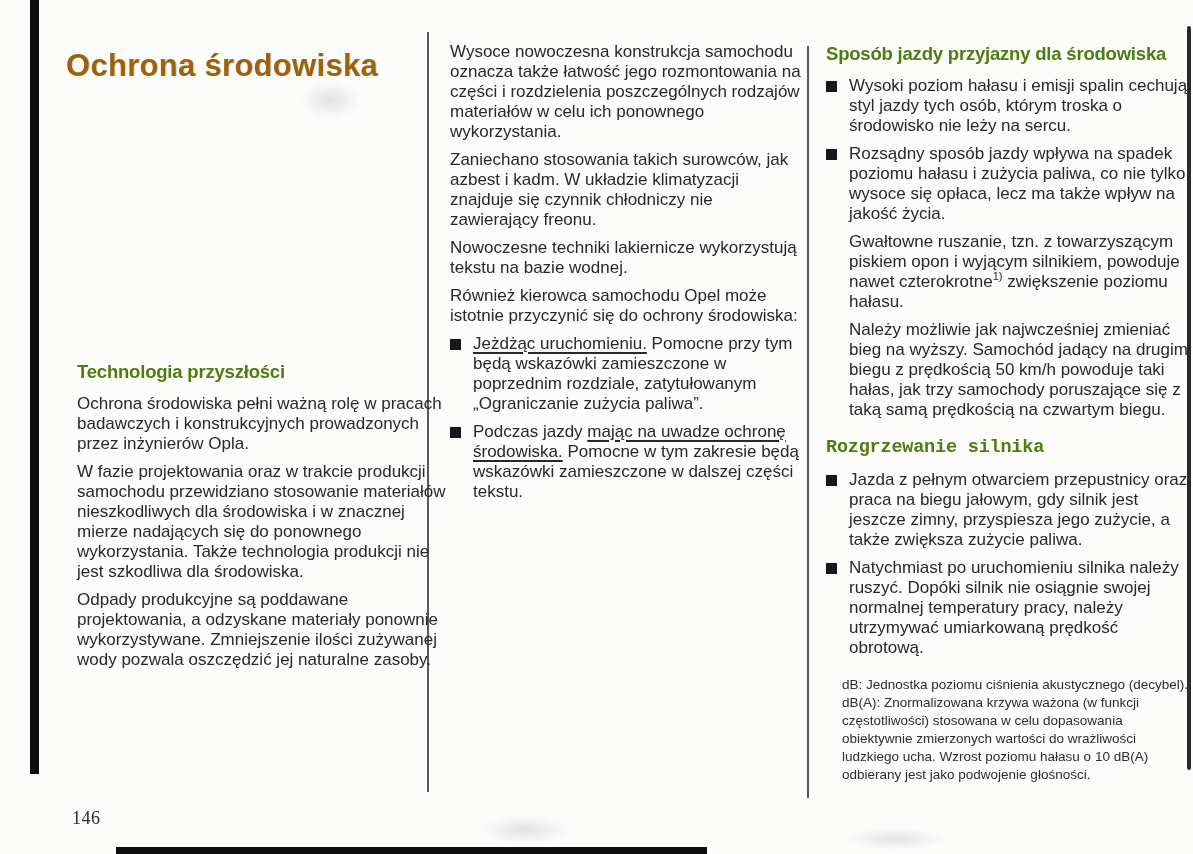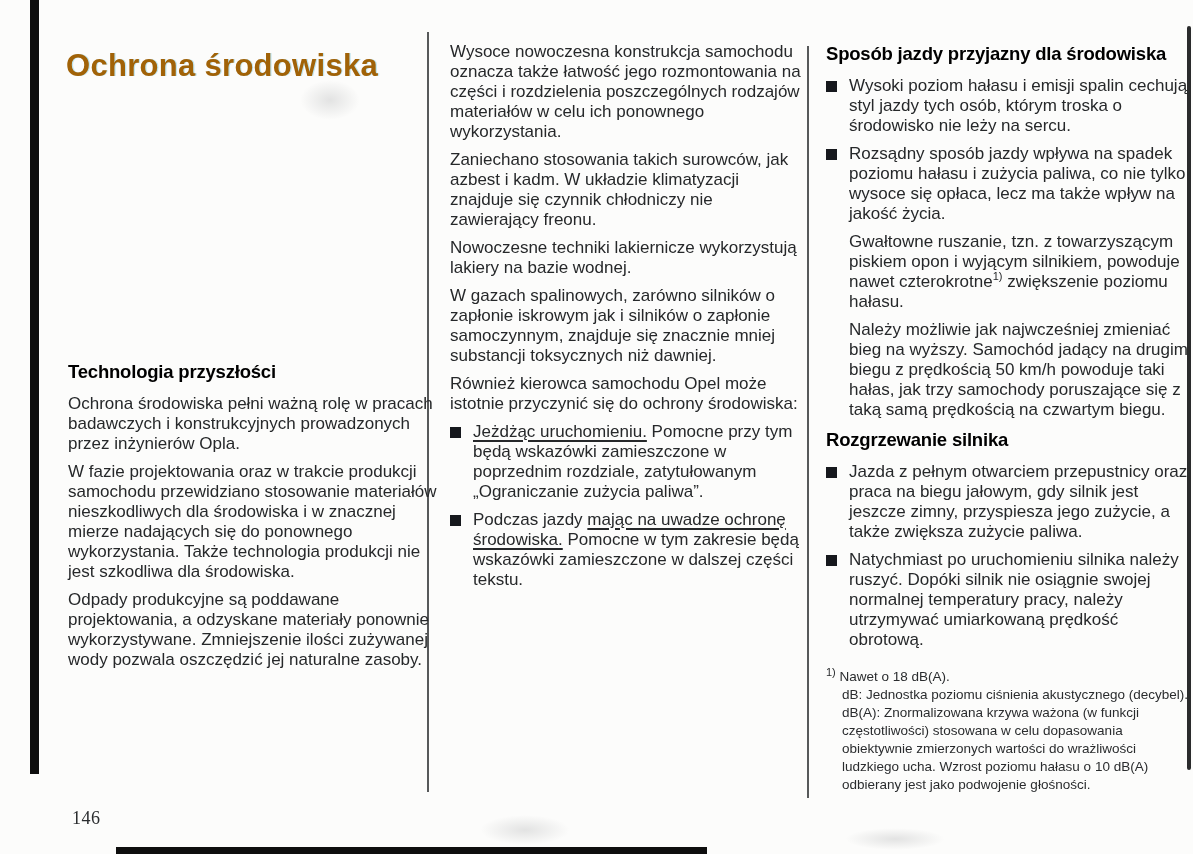--- a/index.html
+++ b/index.html
@@ -18,26 +18,26 @@
   .vrule1 { left:427px; top:32px; height:760px; }
   .vrule2 { left:807px; top:46px; height:752px; }
   .smudge { position:absolute; background:radial-gradient(ellipse at center, rgba(110,112,115,0.18), rgba(110,112,115,0) 70%); }
 
   .title {
     position:absolute; left:66px; top:48px;
     font-size:31px; font-weight:bold; letter-spacing:0.3px; color:#a16207;
     text-shadow: 1.2px 0 0 rgba(40,170,210,0.28);
   }
   .col { position:absolute; font-size:17px; line-height:20px; }
-  .col1 { left:68px;  top:360px; width:374px; }
+  .col1 { left:77px;  top:360px; width:374px; }
   .col2 { left:450px; top:42px;  width:352px; }
   .col3 { left:826px; top:42px;  width:364px; }
 
-  .h2 { font-size:18.5px; line-height:24px; font-weight:bold; color:#000000; letter-spacing:-0.2px; margin:0 0 10px 0; }
-  .h2-spaced { margin-top:8px; }
+  .h2 { font-size:18.5px; line-height:24px; font-weight:bold; color:#4d7c0f; letter-spacing:-0.2px; margin:0 0 10px 0; }
+  .h2-spaced { margin-top:16px;font-family:Liberation Mono, monospace; }
   p.para { margin:0 0 8px 0; }
   .indent { padding-left:23px; }
 
   .bullet { display:flex; margin:0 0 8px 0; }
   .bullet .sq { flex:0 0 11px; width:11px; height:11px; background:#16181d; margin:5px 12px 0 0; }
   .bullet .bt { flex:1 1 auto; }
 
   .u { text-decoration:underline; text-underline-offset:3px; text-decoration-thickness:1.5px; }
   sup.ref { font-size:11px; line-height:0; }
 
@@ -66,22 +66,21 @@
   <div class="col col1">
     <div class="h2">Technologia przyszłości</div>
     <p class="para">Ochrona środowiska pełni ważną rolę w pracach badawczych i konstrukcyjnych prowadzonych przez inżynierów Opla.</p>
     <p class="para">W fazie projektowania oraz w trakcie produkcji samochodu przewidziano stosowanie materiałów nieszkodliwych dla środowiska i w znacznej mierze nadających się do ponownego wykorzystania. Także technologia produkcji nie jest szkodliwa dla środowiska.</p>
     <p class="para">Odpady produkcyjne są poddawane projektowania, a odzyskane materiały ponownie wykorzystywane. Zmniejszenie ilości zużywanej wody pozwala oszczędzić jej naturalne zasoby.</p>
   </div>
 
   <div class="col col2">
     <p class="para">Wysoce nowoczesna konstrukcja samochodu oznacza także łatwość jego rozmontowania na części i rozdzielenia poszczególnych rodzajów materiałów w celu ich ponownego wykorzystania.</p>
     <p class="para">Zaniechano stosowania takich surowców, jak azbest i kadm. W układzie klimatyzacji znajduje się czynnik chłodniczy nie zawierający freonu.</p>
-    <p class="para">Nowoczesne techniki lakiernicze wykorzystują lakiery na bazie wodnej.</p>
-    <p class="para">W gazach spalinowych, zarówno silników o zapłonie iskrowym jak i silników o zapłonie samoczynnym, znajduje się znacznie mniej substancji toksycznych niż dawniej.</p>
+    <p class="para">Nowoczesne techniki lakiernicze wykorzystują tekstu na bazie wodnej.</p>
     <p class="para">Również kierowca samochodu Opel może istotnie przyczynić się do ochrony środowiska:</p>
 
     <div class="bullet">
       <span class="sq"></span>
       <span class="bt"><span></span><span class="u">Jeżdżąc uruchomieniu.</span><span> Pomocne przy tym będą wskazówki zamieszczone w poprzednim rozdziale, zatytułowanym „Ograniczanie zużycia paliwa”.</span></span>
     </div>
     <div class="bullet">
       <span class="sq"></span>
       <span class="bt"><span>Podczas jazdy </span><span class="u">mając na uwadze ochronę środowiska.</span><span> Pomocne w tym zakresie będą wskazówki zamieszczone w dalszej części tekstu.</span></span>
     </div>
@@ -107,21 +106,20 @@
     <div class="bullet">
       <span class="sq"></span>
       <span class="bt">Jazda z pełnym otwarciem przepustnicy oraz praca na biegu jałowym, gdy silnik jest jeszcze zimny, przyspiesza jego zużycie, a także zwiększa zużycie paliwa.</span>
     </div>
     <div class="bullet">
       <span class="sq"></span>
       <span class="bt">Natychmiast po uruchomieniu silnika należy ruszyć. Dopóki silnik nie osiągnie swojej normalnej temperatury pracy, należy utrzymywać umiarkowaną prędkość obrotową.</span>
     </div>
 
     <div class="footnote">
-      <div class="fn-first"><sup class="ref">1)</sup><span> Nawet o 18 dB(A).</span></div>
       <div class="fn-rest">dB: Jednostka poziomu ciśnienia akustycznego (decybel).</div>
       <div class="fn-rest">dB(A): Znormalizowana krzywa ważona (w funkcji częstotliwości) stosowana w celu dopasowania obiektywnie zmierzonych wartości do wrażliwości ludzkiego ucha. Wzrost poziomu hałasu o 10 dB(A) odbierany jest jako podwojenie głośności.</div>
     </div>
   </div>
 
   <div class="pagenum">146</div>
 
 </div>
 
 </body></html>

